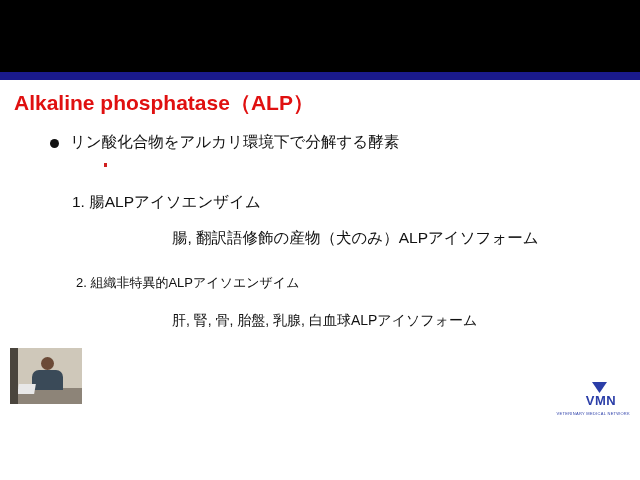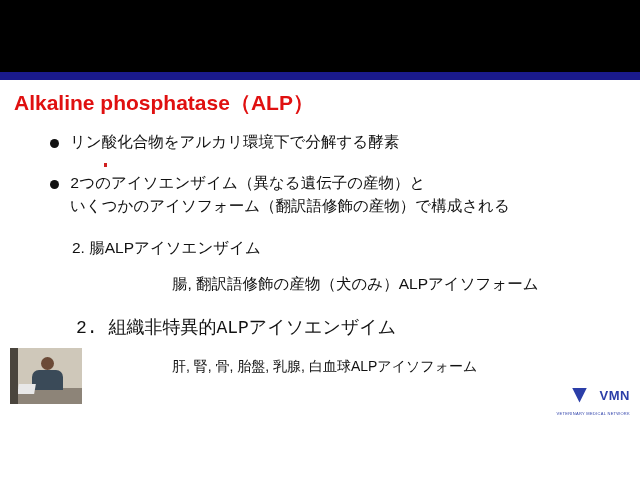--- a/index.html
+++ b/index.html
@@ -89,25 +89,24 @@
     margin-left: 22px;
     margin-top: 17px;
   }
   .sub-item {
     font-size: 15.5px;
     line-height: 23px;
     margin-left: 122px;
     margin-top: 13px;
   }
   .num-item2 {
-    font-size: 18px;
+    font-size: 13px;
     line-height: 23px;
     margin-left: 26px;
     margin-top: 22px;
-    font-family: Liberation Mono, monospace;
   }
   .sub-item2 {
     font-size: 14px;
     line-height: 23px;
     margin-left: 122px;
     margin-top: 15px;
   }
   
   .speaker-video {
     position: absolute;
@@ -160,21 +159,22 @@
   }
   
   .logo {
     position: absolute;
     right: 10px;
     bottom: 72px;
     width: 58px;
     height: 26px;
     display: flex;
     align-items: center;
-    justify-content: space-between;
+    justify-content: flex-start;
+    flex-direction: column;
   }
   .logo-mark {
     width: 15px;
     height: 15px;
     background: #2b3ea8;
     clip-path: polygon(0 0, 100% 0, 50% 100%);
     margin-right: 3px;
   }
   .logo-text {
     font-size: 13px;
@@ -214,27 +214,22 @@
 
     <div class="body-block">
 
       <div class="bullet-row">
         <span class="bullet-dot"></span>
         <span class="bullet-text">リン酸化合物をアルカリ環境下で分解する酵素</span>
       </div>
 
       <div class="bullet-gap"></div>
 
-      <div class="bullet-row">
-        <span class="bullet-dot"></span>
-        <span class="bullet-text">2つのアイソエンザイム（異なる遺伝子の産物）と
-いくつかのアイソフォーム（翻訳語修飾の産物）で構成される</span>
-      </div>
-
-      <div class="num-item">2. 腸ALPアイソエンザイム</div>
+
+      <div class="num-item">1. 腸ALPアイソエンザイム</div>
       <div class="sub-item">腸, 翻訳語修飾の産物（犬のみ）ALPアイソフォーム</div>
       <div class="num-item2">2. 組織非特異的ALPアイソエンザイム</div>
       <div class="sub-item2">肝, 腎, 骨, 胎盤, 乳腺, 白血球ALPアイソフォーム</div>
 
     </div>
 
     <div class="speaker-video">
       <div class="sv-wall"></div>
       <div class="sv-desk"></div>
       <div class="sv-body"></div>

